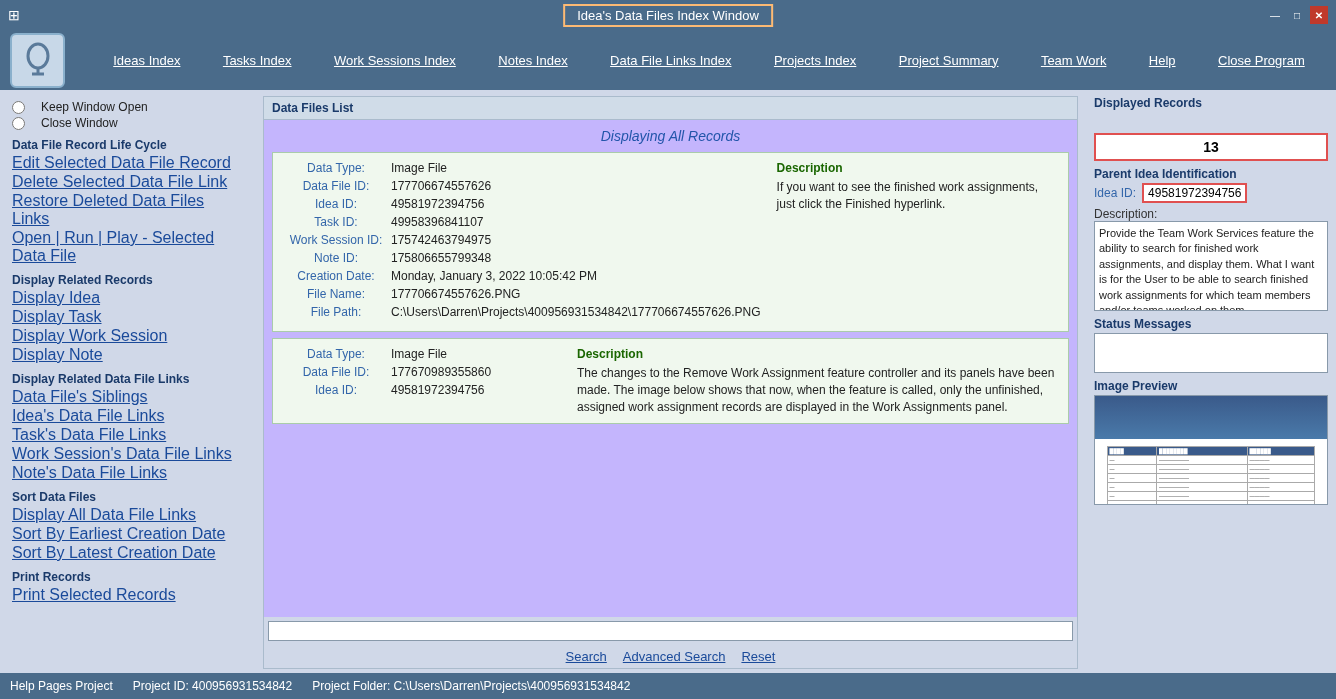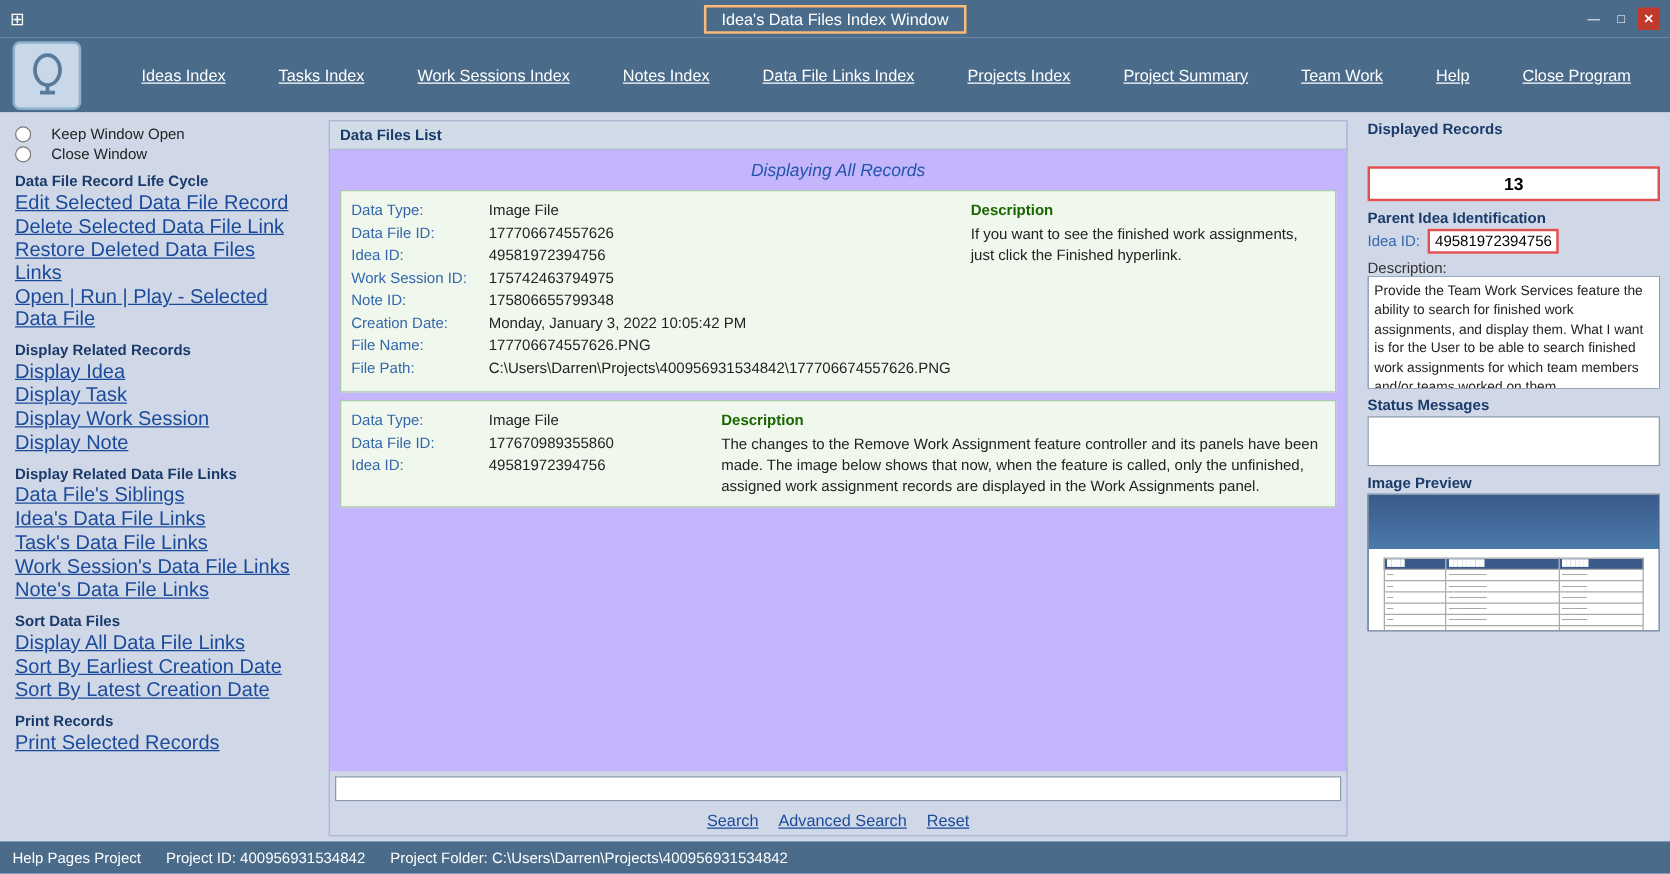--- a/index.html
+++ b/index.html
@@ -138,21 +138,21 @@
 
     
     .record-card {
       background: #f0f8ee;
       border: 1px solid #aaccaa;
       display: flex;
       padding: 8px;
       gap: 16px;
     }
     .record-fields { min-width: 280px; }
-    .field-row { display: flex; margin-bottom: 4px; font-size: 12px; }
+    .field-row { display: flex; margin-bottom: 4px; font-size: 12px; text-align: center; }
     .field-label { color: #3366aa; width: 110px; flex-shrink: 0; font-weight: 500; }
     .field-value { color: #222; }
     .record-desc { flex: 1; }
     .desc-title { color: #1a6600; font-weight: bold; font-size: 12px; margin-bottom: 4px; }
     .desc-text { color: #222; font-size: 12px; line-height: 1.4; }
 
     
     .search-bar {
       height: 28px;
       background: #d0d8e8;
@@ -355,20 +355,24 @@
               </div>
             <div class="field-row">
                 <span class="field-label">Data File ID:</span>
                 <span class="field-value">177706674557626</span>
               </div>
             <div class="field-row">
                 <span class="field-label">Idea ID:</span>
                 <span class="field-value">49581972394756</span>
               </div>
             <div class="field-row">
+                <span class="field-label">Task ID:</span>
+                <span class="field-value">49958396841107</span>
+              </div>
+            <div class="field-row">
                 <span class="field-label">Work Session ID:</span>
                 <span class="field-value">175742463794975</span>
               </div>
             <div class="field-row">
                 <span class="field-label">Note ID:</span>
                 <span class="field-value">175806655799348</span>
               </div>
             <div class="field-row">
                 <span class="field-label">Creation Date:</span>
                 <span class="field-value">Monday, January 3, 2022  10:05:42 PM</span>

